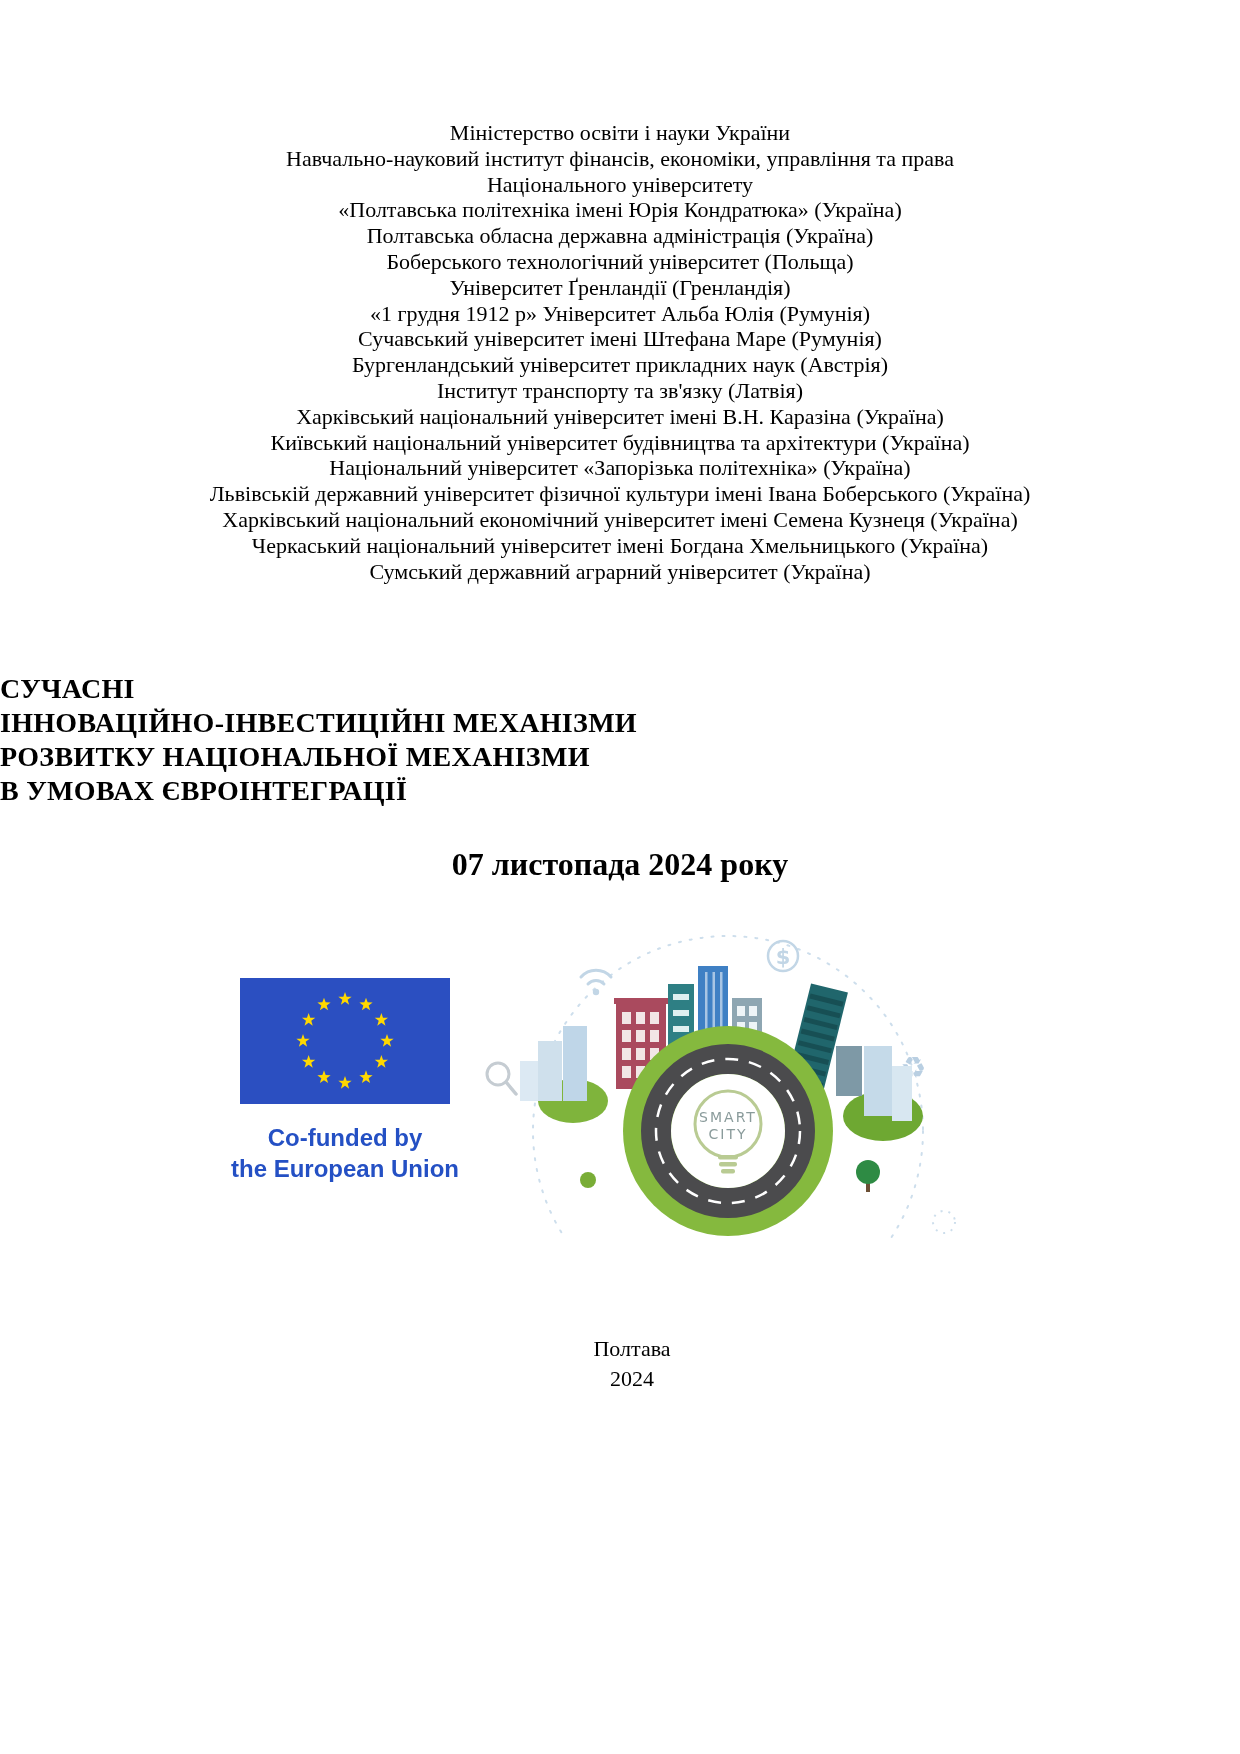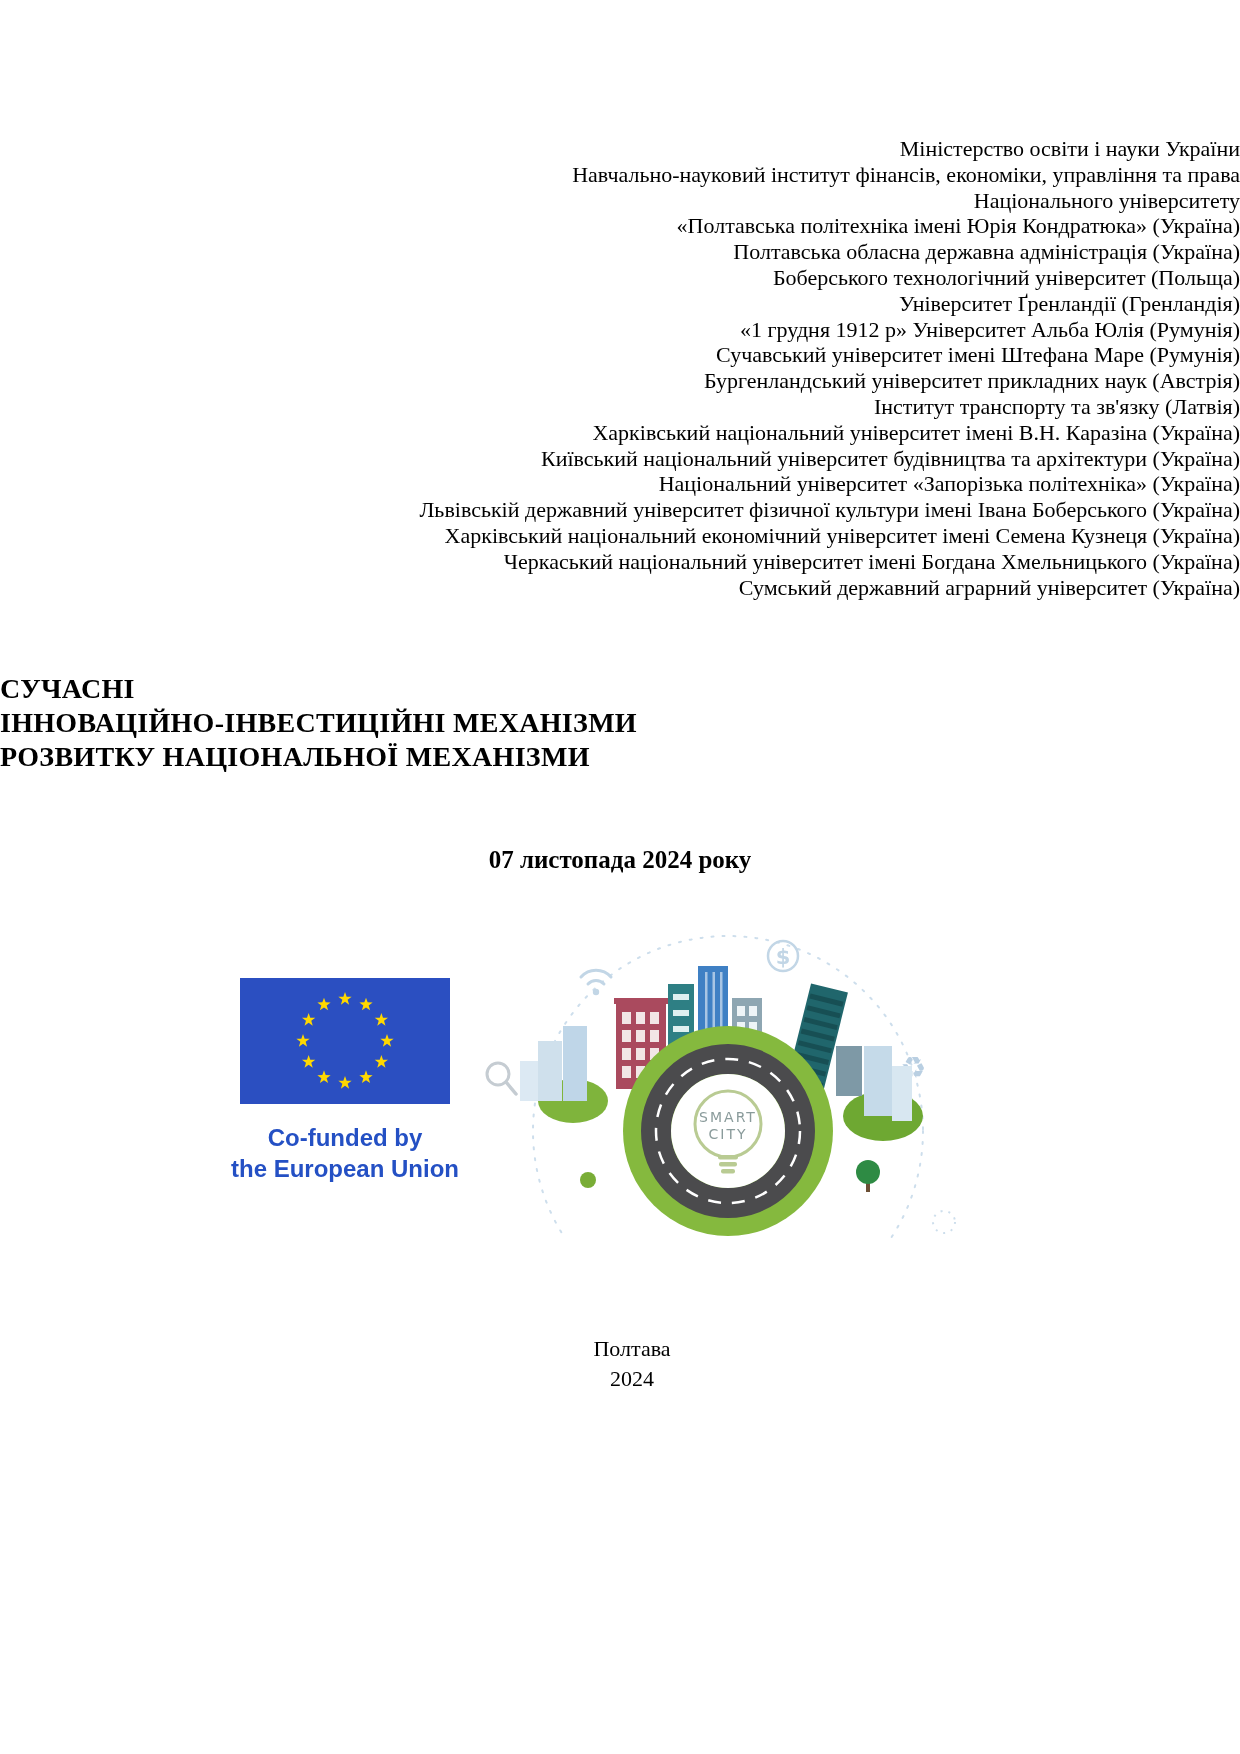--- a/index.html
+++ b/index.html
@@ -9,42 +9,42 @@
     width: 1240px;
     height: 1754px;
     margin: 0 auto;
     background: #ffffff;
     font-family: "Liberation Serif", serif;
     color: #000000;
     overflow: hidden;
   }
   .header {
     position: absolute;
-    top: 136px; left: 0;
-    width: 100%;
-    text-align: right;
+    top: 120px; left: 0;
+    width: 100%;
+    text-align: center;
     font-size: 22px;
     line-height: 25.8px;
   }
   .title {
     position: absolute;
     top: 672px; left: 0;
     width: 100%;
     font-weight: bold;
     font-size: 28px;
     line-height: 34px;
     letter-spacing: 0.3px;
   }
   .date {
     position: absolute;
     top: 846px; left: 0;
     width: 100%;
     text-align: center;
     font-weight: bold;
-    font-size: 25px;
+    font-size: 32px;
   }
   .eu-block {
     position: absolute;
     left: 222px; top: 978px;
     width: 246px;
     text-align: center;
   }
   .eu-flag { display: block; margin: 0 auto; }
   .eu-caption {
     margin-top: 18px;
@@ -90,20 +90,21 @@
     <div>Львівській державний університет фізичної культури імені Івана Боберського (Україна)</div>
     <div>Харківський національний економічний університет імені Семена Кузнеця (Україна)</div>
     <div>Черкаський національний університет імені Богдана Хмельницького (Україна)</div>
     <div>Сумський державний аграрний університет (Україна)</div>
   </div>
 
   <div class="title">
     <div>СУЧАСНІ</div>
     <div>ІННОВАЦІЙНО-ІНВЕСТИЦІЙНІ МЕХАНІЗМИ</div>
     <div>РОЗВИТКУ НАЦІОНАЛЬНОЇ МЕХАНІЗМИ</div>
+    <div>В УМОВАХ ЄВРОІНТЕГРАЦІЇ</div>
   </div>
 
   <div class="date">07 листопада 2024 року</div>
 
   <div class="eu-block">
     <svg class="eu-flag" width="210" height="126" viewBox="0 0 210 126">
       <defs>
         <polygon id="eu-star" points="0,-7 1.65,-2.26 6.65,-2.16 2.66,0.87 4.11,5.66 0,2.8 -4.11,5.66 -2.66,0.87 -6.65,-2.16 -1.65,-2.26"></polygon>
       </defs>
       <rect x="0" y="0" width="210" height="126" fill="#2b4fc1"></rect>

